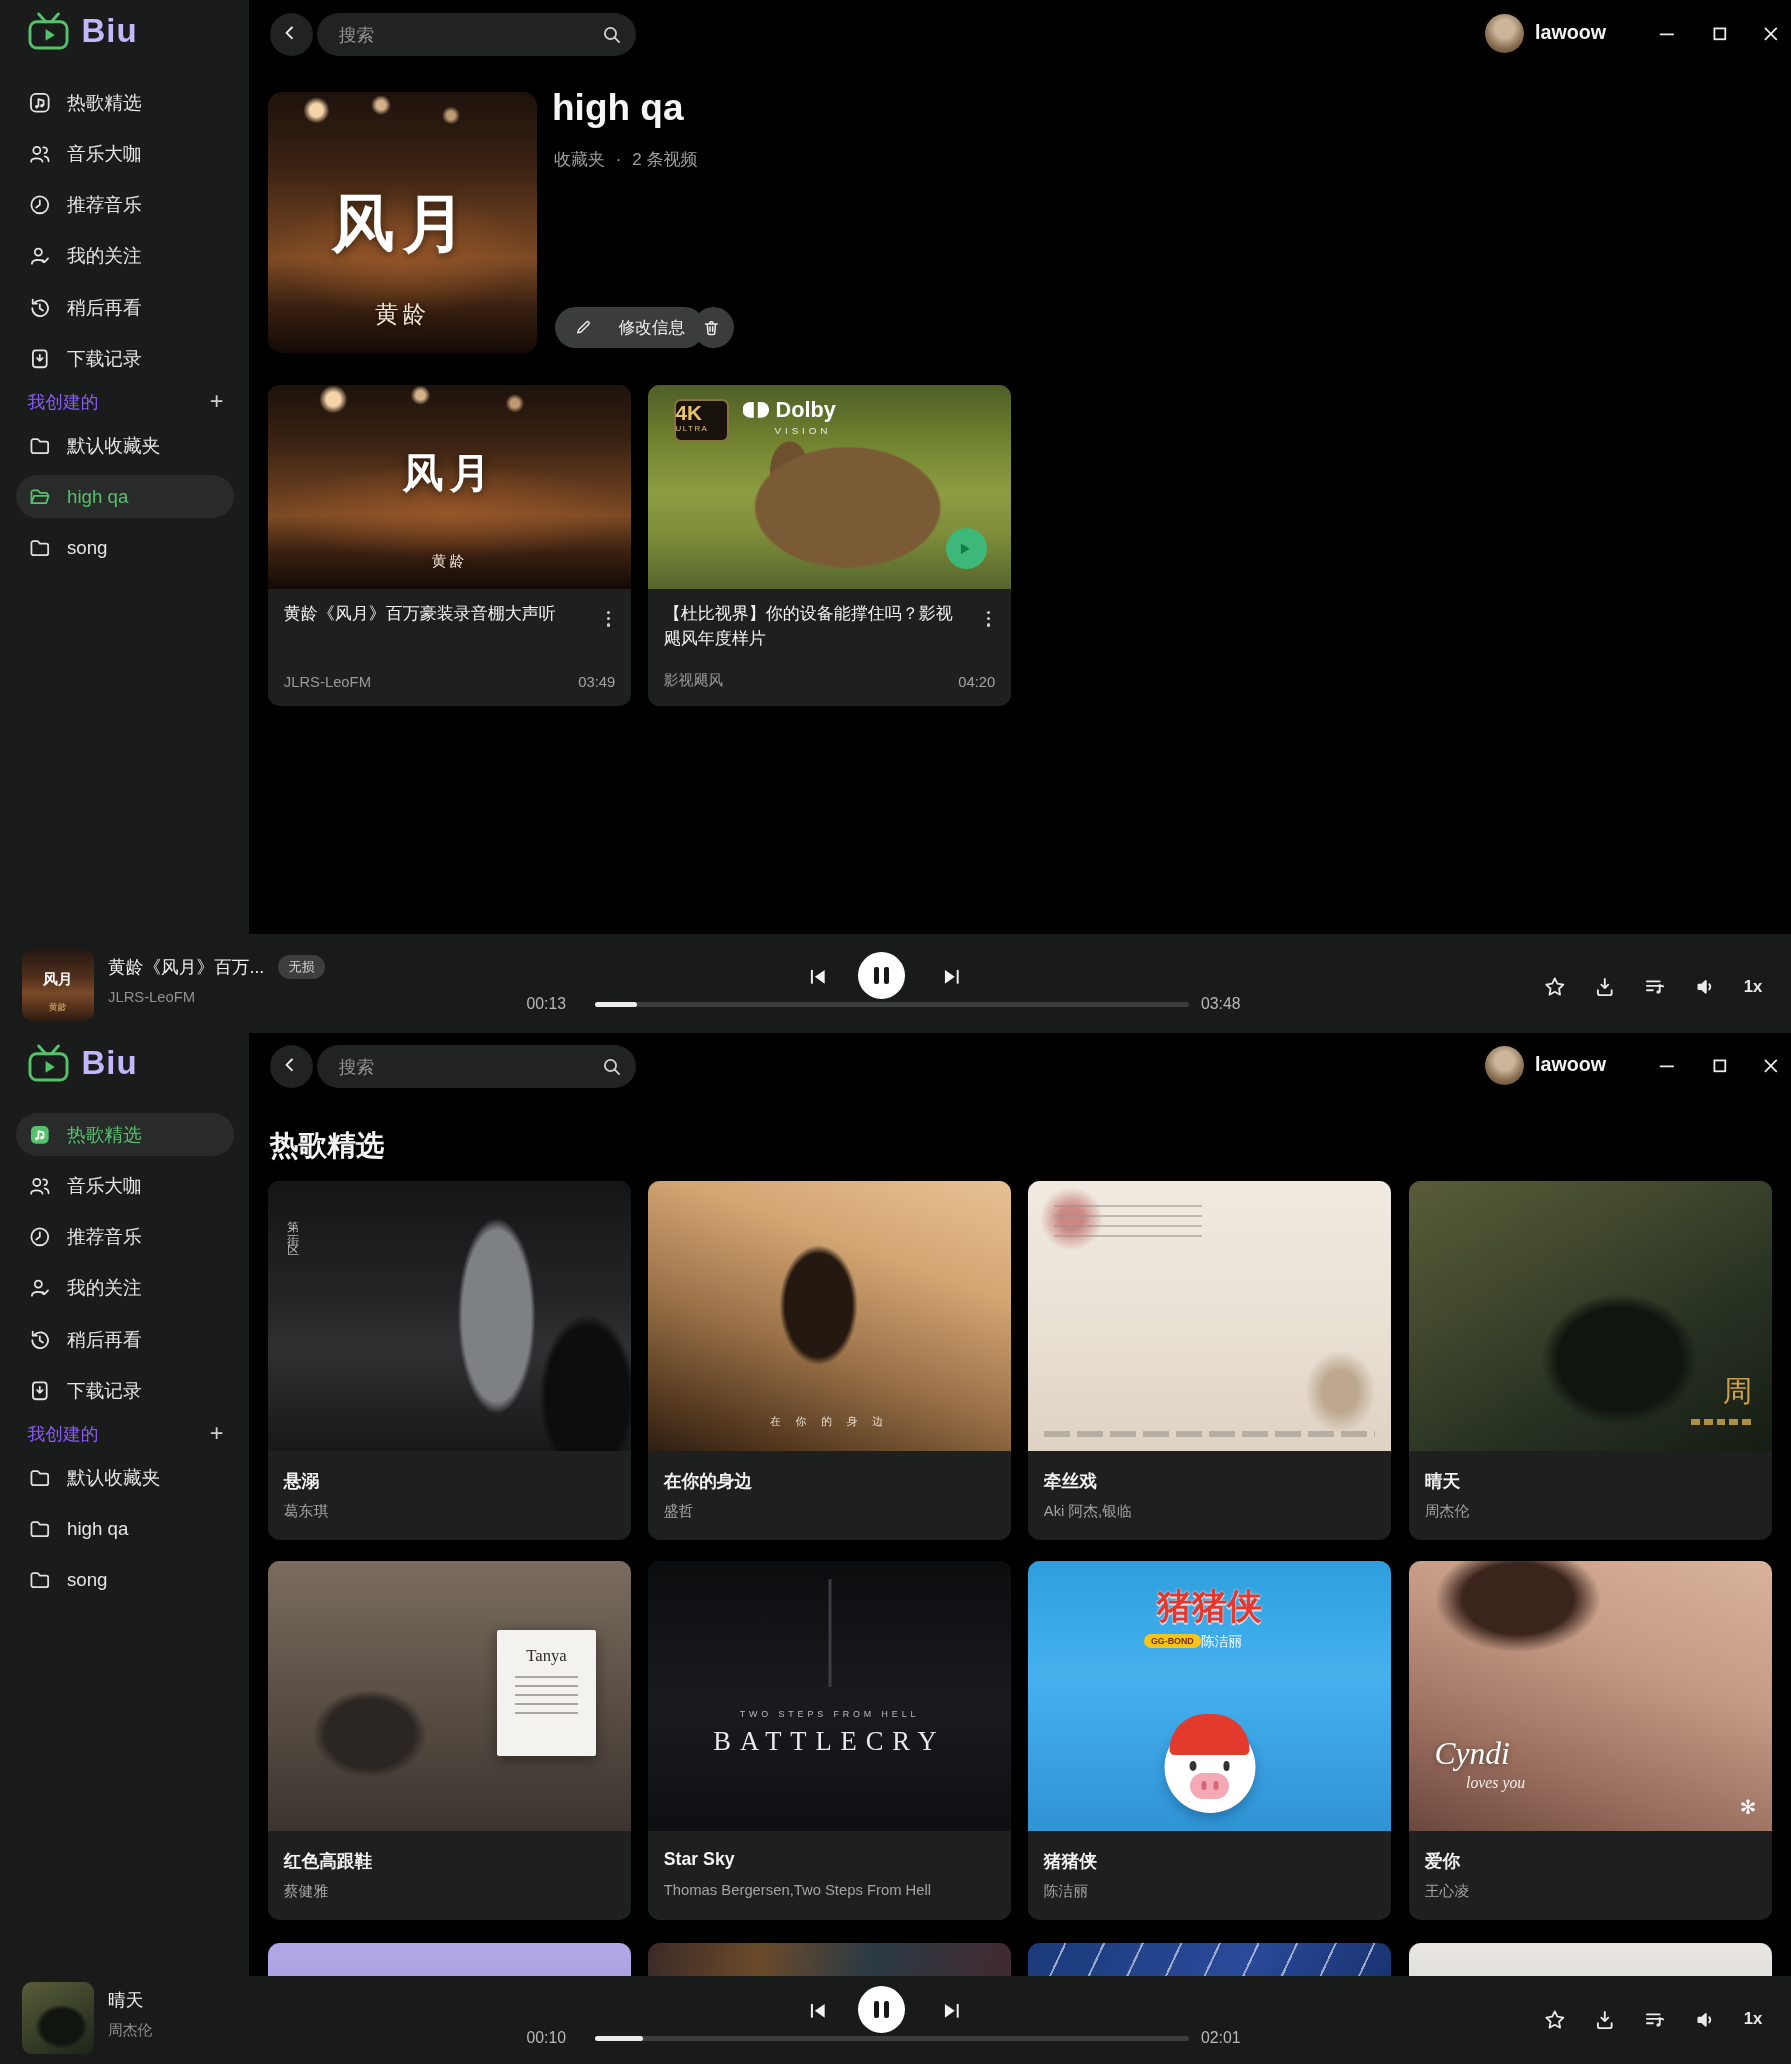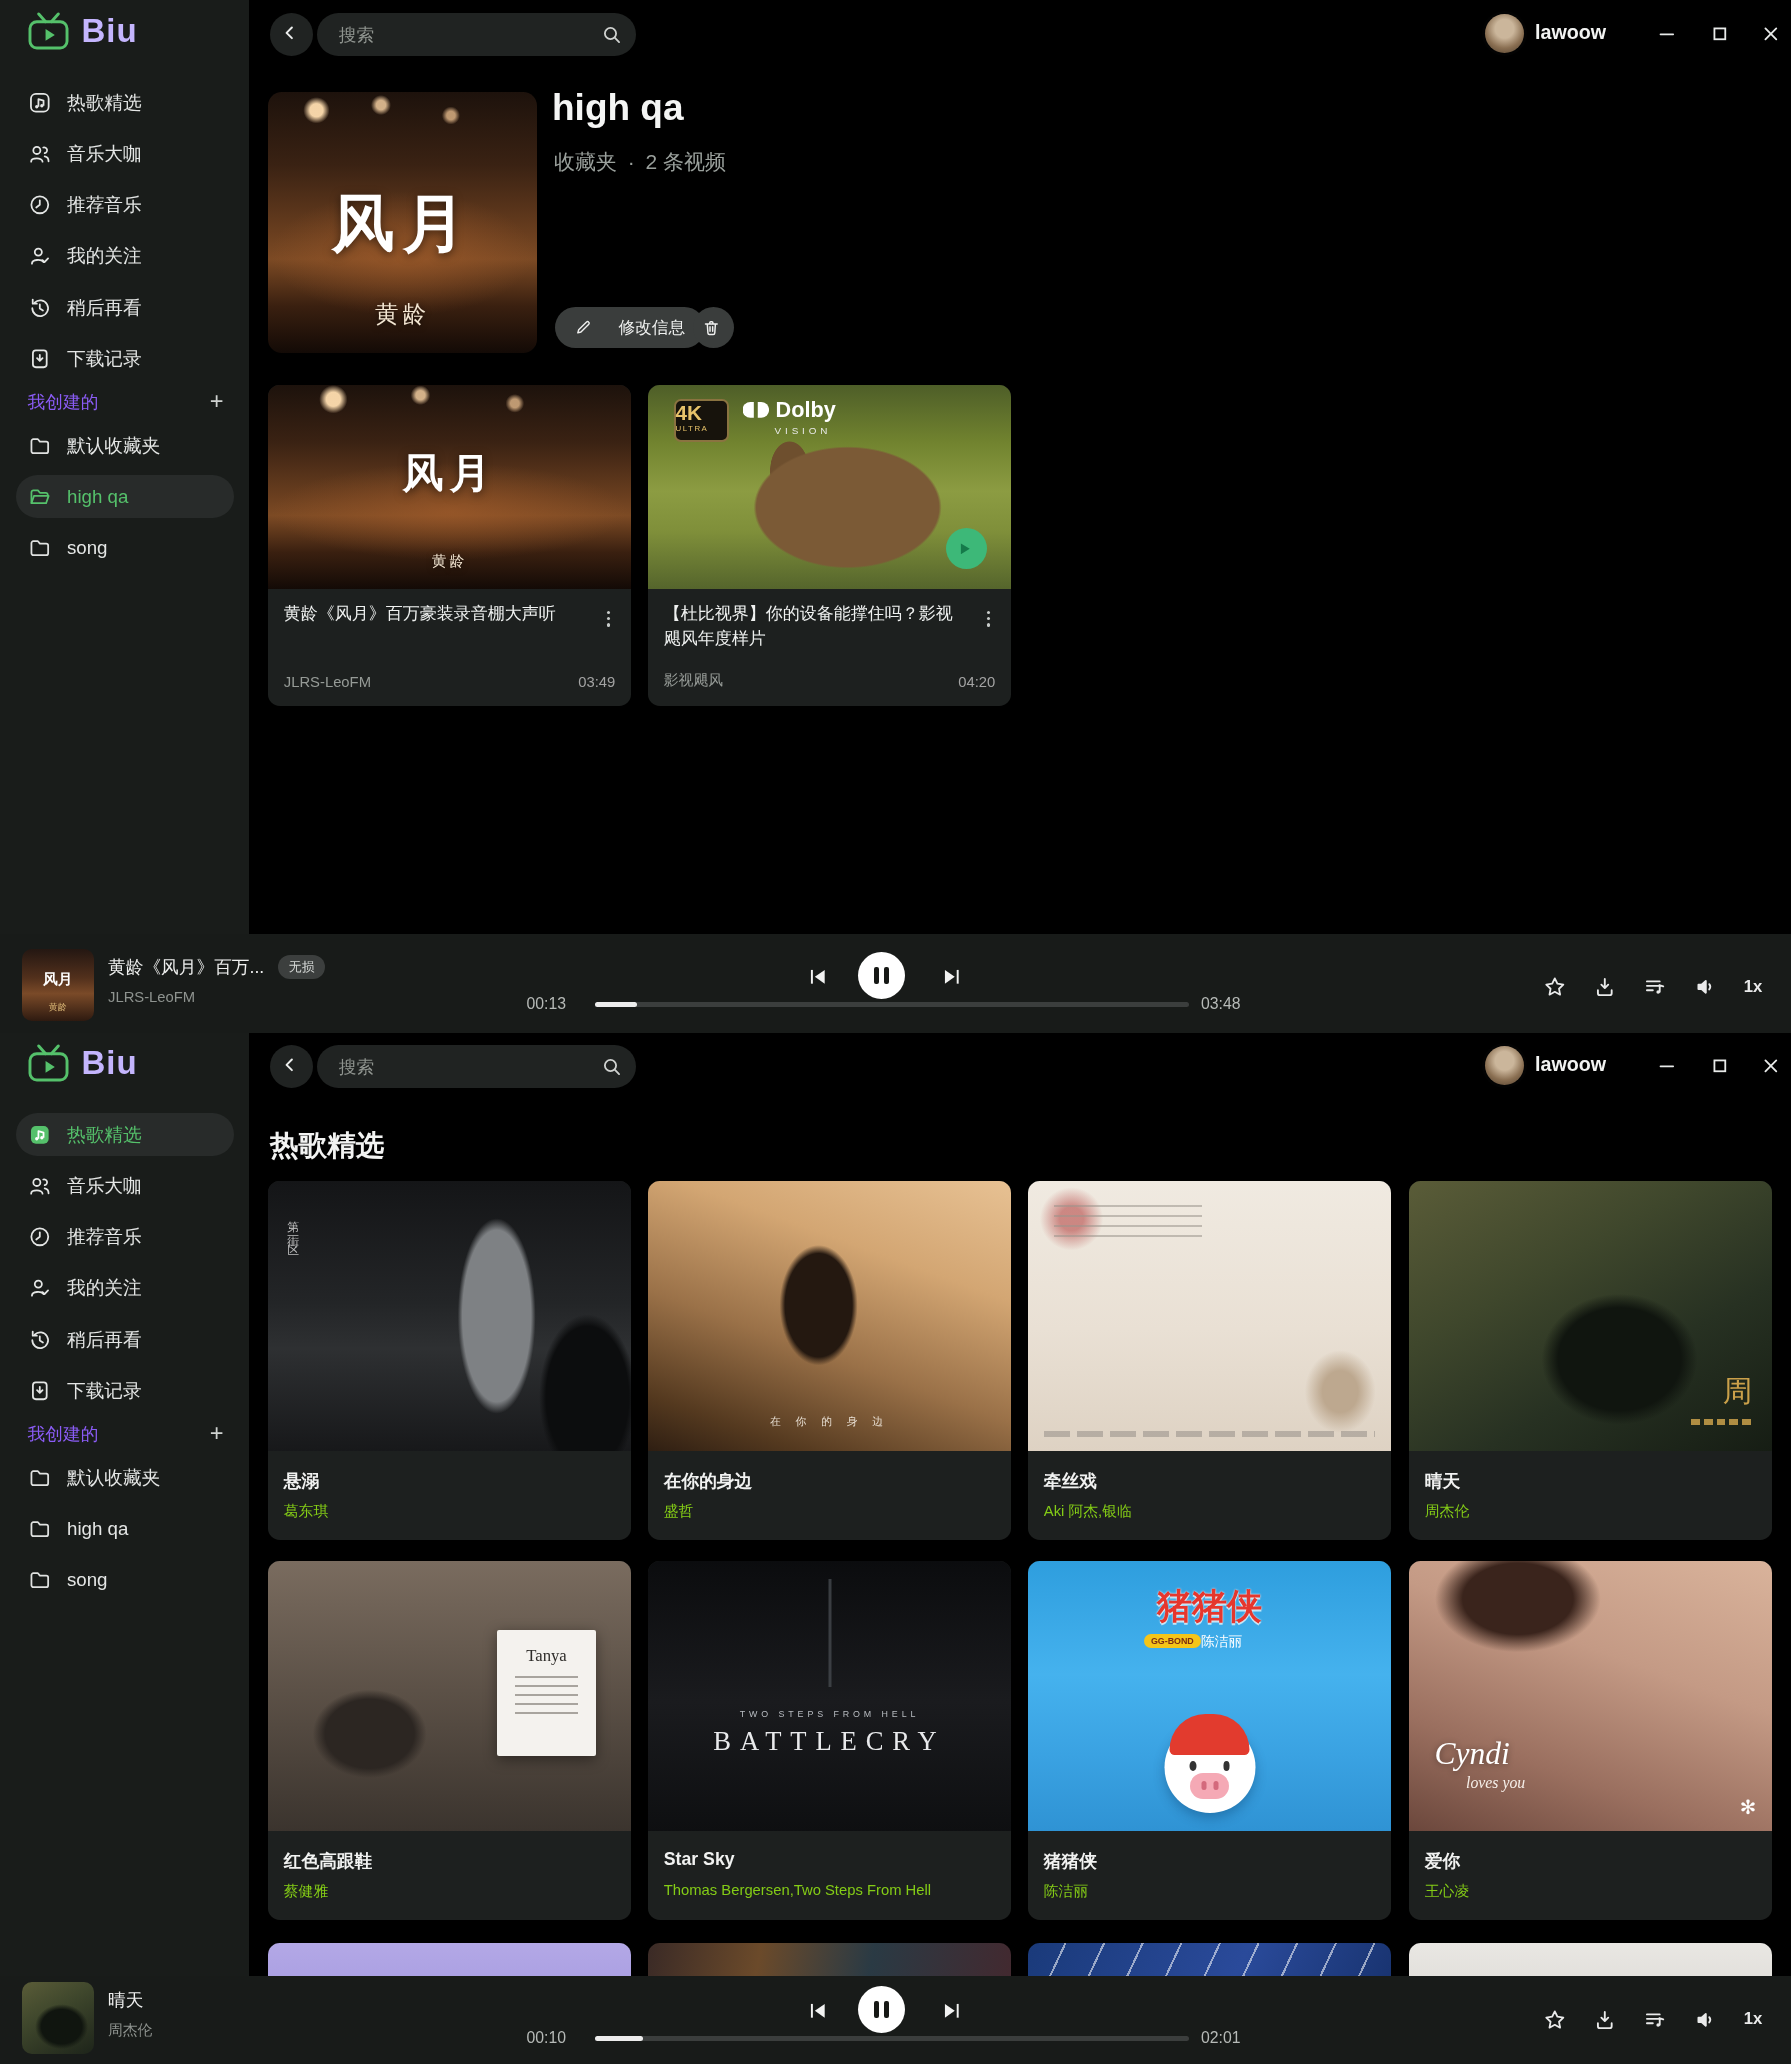--- a/index.html
+++ b/index.html
@@ -45,21 +45,21 @@
        radial-gradient(circle at 18% 7%,rgba(255,222,176,.95) 0 2%,transparent 4%),
        radial-gradient(circle at 42% 5%,rgba(255,216,168,.8) 0 1.6%,transparent 3.4%),
        radial-gradient(circle at 68% 9%,rgba(255,208,156,.7) 0 1.4%,transparent 3%),
        radial-gradient(ellipse 70% 34% at 50% 62%,rgba(170,96,44,.55),transparent 70%),
        linear-gradient(180deg,#1d120c 0%,#3a2213 28%,#6b3f1f 55%,#7c4a24 64%,#3a2010 82%,#130a06 100%);}
   .fy-title{position:absolute;left:0;right:0;top:34%;text-align:center;color:#fff;
             font-family:"Liberation Serif",serif;font-weight:700;text-shadow:0 2px 9.9px rgba(0,0,0,.55);}
   .fy-artist{position:absolute;left:0;right:0;bottom:9%;text-align:center;color:#f3e6d2;
              font-family:"Liberation Serif",serif;text-shadow:0 1px 5.9px rgba(0,0,0,.6);}
   .col-title{position:absolute;left:552px;top:87px;font-size:37px;font-weight:600;color:#f4f5f4;}
-  .col-meta{position:absolute;left:554px;top:148px;font-size:21px;color:#9aa09c;display:flex;gap:10.8px;align-items:center;}
+  .col-meta{position:absolute;left:554px;top:148px;font-size:17px;color:#9aa09c;display:flex;gap:10.8px;align-items:center;}
   .pill-btn{position:absolute;height:41px;border-radius:20.7px;background:#3a3d3c;display:flex;align-items:center;
             gap:27px;padding:0 19.7px;font-size:16.7px;color:#eff0ef;cursor:pointer;box-sizing:border-box;}
 
   
   .vcard{position:absolute;top:385px;width:363px;height:321px;border-radius:11.8px;background:#1d201f;overflow:hidden;}
   .vthumb{position:absolute;left:0;top:0;width:363px;height:204px;}
   .vtitle{position:absolute;left:15.8px;top:217px;width:296px;font-size:17px;line-height:1.45;color:#eff1f0;}
   .kebab{position:absolute;right:7.9px;top:219px;width:29.6px;height:29.6px;display:flex;flex-direction:column;
          align-items:center;justify-content:center;gap:3px;cursor:pointer;}
   .kebab i{width:3.4px;height:3.4px;border-radius:50%;background:#c9cdcb;}
@@ -79,21 +79,21 @@
   .dolby-word{font-size:21.7px;font-weight:700;color:#fff;}
   .dolby-sub{font-size:9.9px;letter-spacing:3.9px;color:#e9eae9;margin-top:2px;margin-left:31.5px;}
   .playcircle{position:absolute;right:23.6px;bottom:19.7px;width:41px;height:41px;border-radius:50%;background:#3db878;
               display:flex;align-items:center;justify-content:center;cursor:pointer;}
 
   
   .hot-heading{position:absolute;left:270px;top:94px;font-size:28.6px;font-weight:700;color:#f2f3f2;}
   .scard{position:absolute;width:363px;height:359px;border-radius:11.8px;background:#1d201f;overflow:hidden;cursor:pointer;}
   .sthumb{position:absolute;left:0;top:0;width:363px;height:270px;}
   .stitle{position:absolute;left:15.8px;top:288px;font-size:17.7px;font-weight:600;color:#f1f2f1;}
-  .sartist{position:absolute;left:15.8px;top:321px;font-size:14.8px;color:#84cc16;width:330px;white-space:nowrap;overflow:hidden;}
+  .sartist{position:absolute;left:15.8px;top:321px;font-size:14.8px;color:#a3a3a3;width:330px;white-space:nowrap;overflow:hidden;}
   .stub{position:absolute;top:911px;width:363px;height:89px;border-radius:11.8px 11.8px 0 0;}
 
   
   .t-xuanni{background:
      radial-gradient(ellipse 59px 148px at 63% 50%,#7e8184 0 58%,transparent 66%),
      radial-gradient(ellipse 69px 118px at 88% 80%,#0c0d0e 0 60%,transparent 70%),
      linear-gradient(180deg,#141517 0%,#232527 45%,#2e3032 62%,#17181a 100%);}
   .vtext{position:absolute;left:17.7px;top:29.6px;writing-mode:vertical-rl;font-size:11.8px;letter-spacing:7.9px;color:#d9d9d9;opacity:.85;}
   .t-shenbian{background:
      radial-gradient(ellipse 61px 94px at 47% 46%,#241810 0 55%,transparent 64%),

